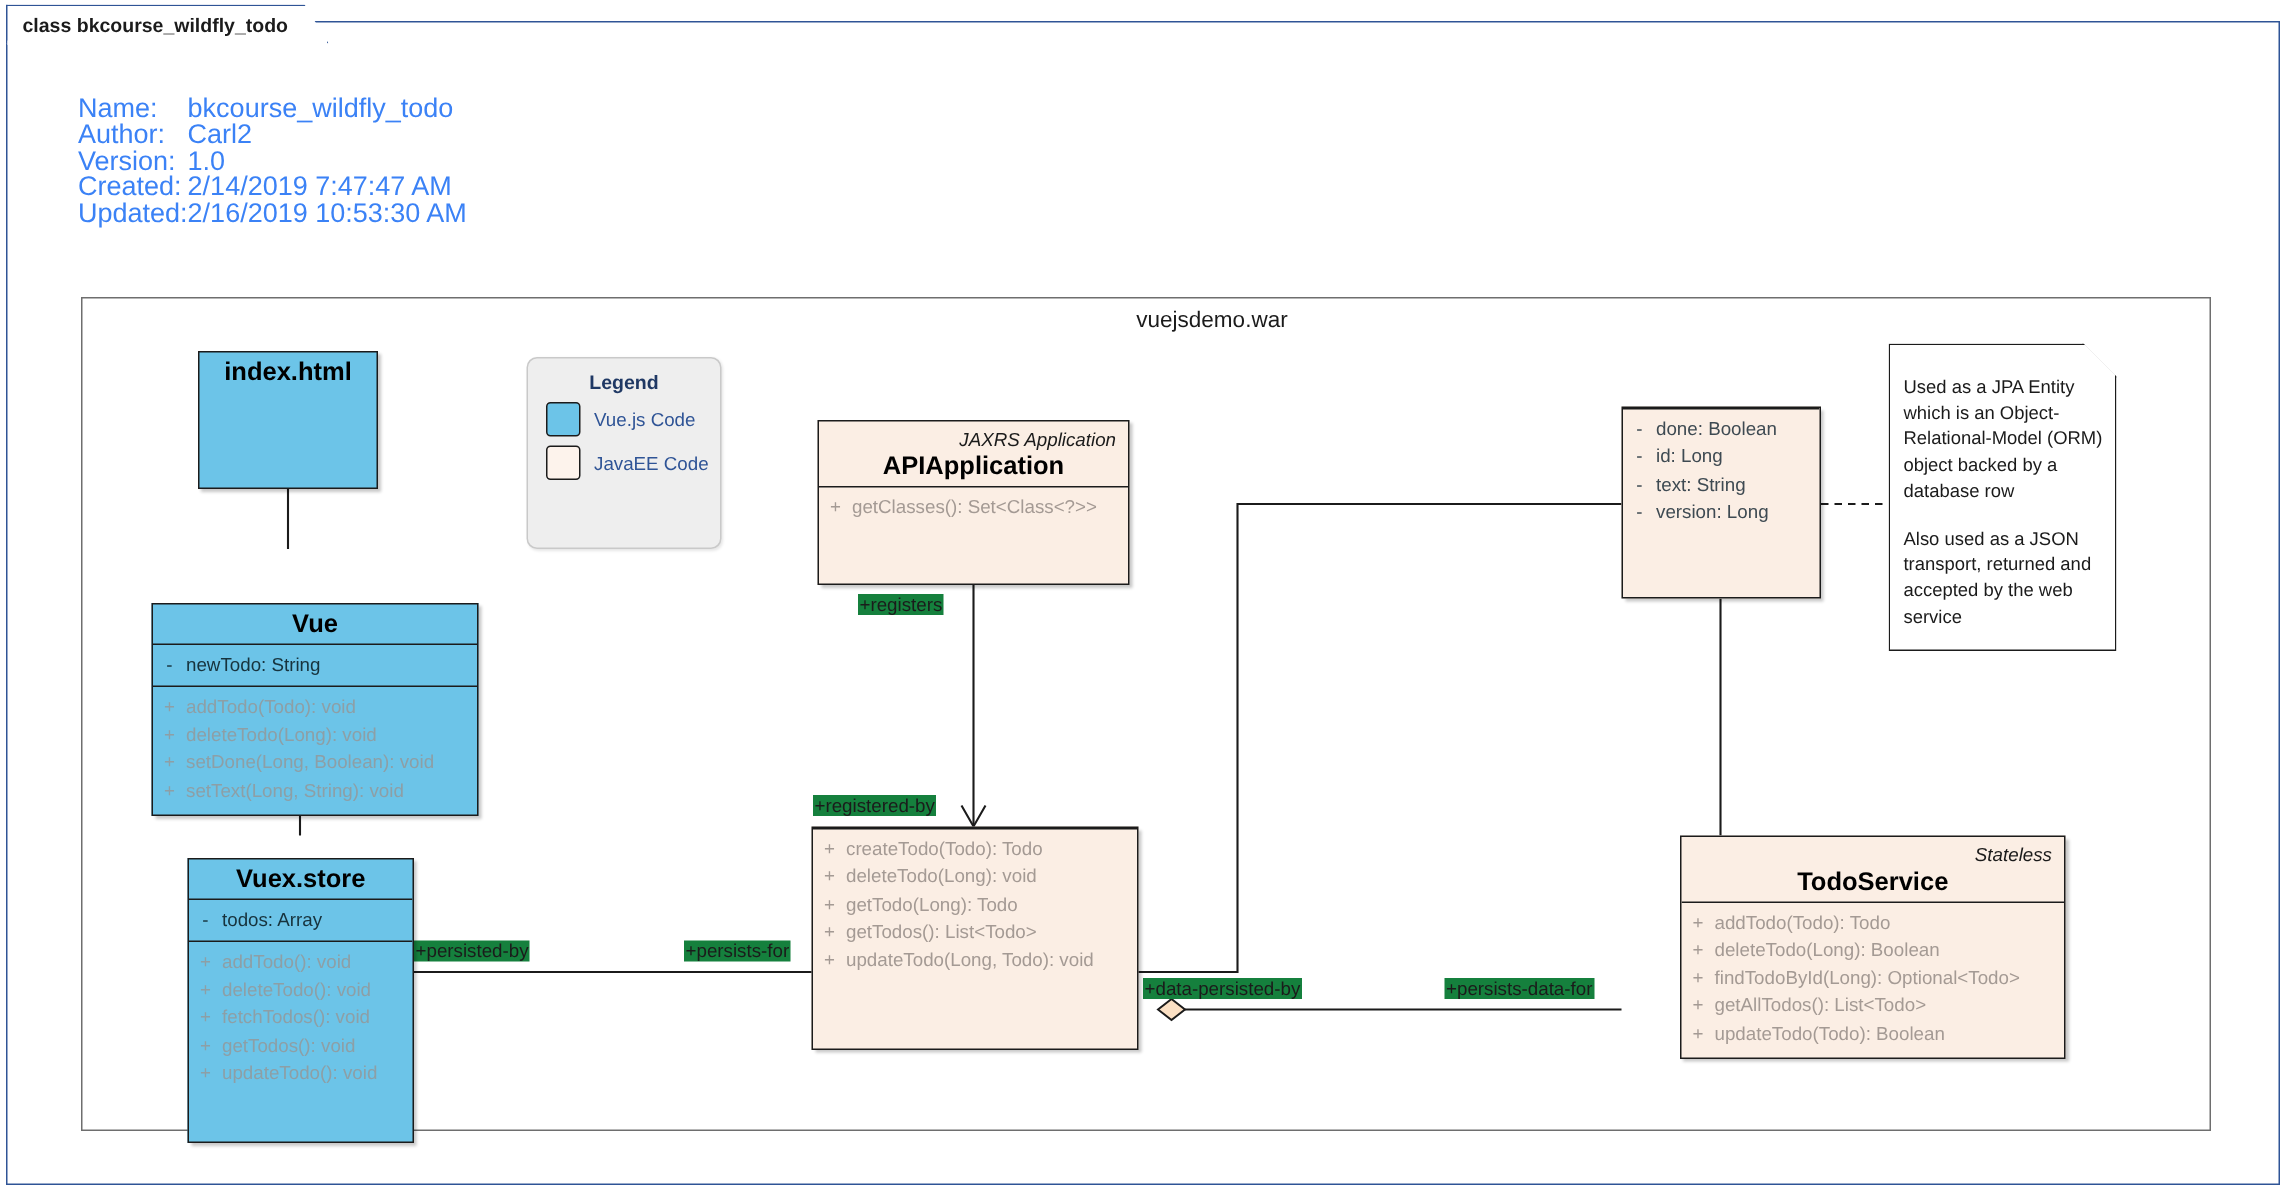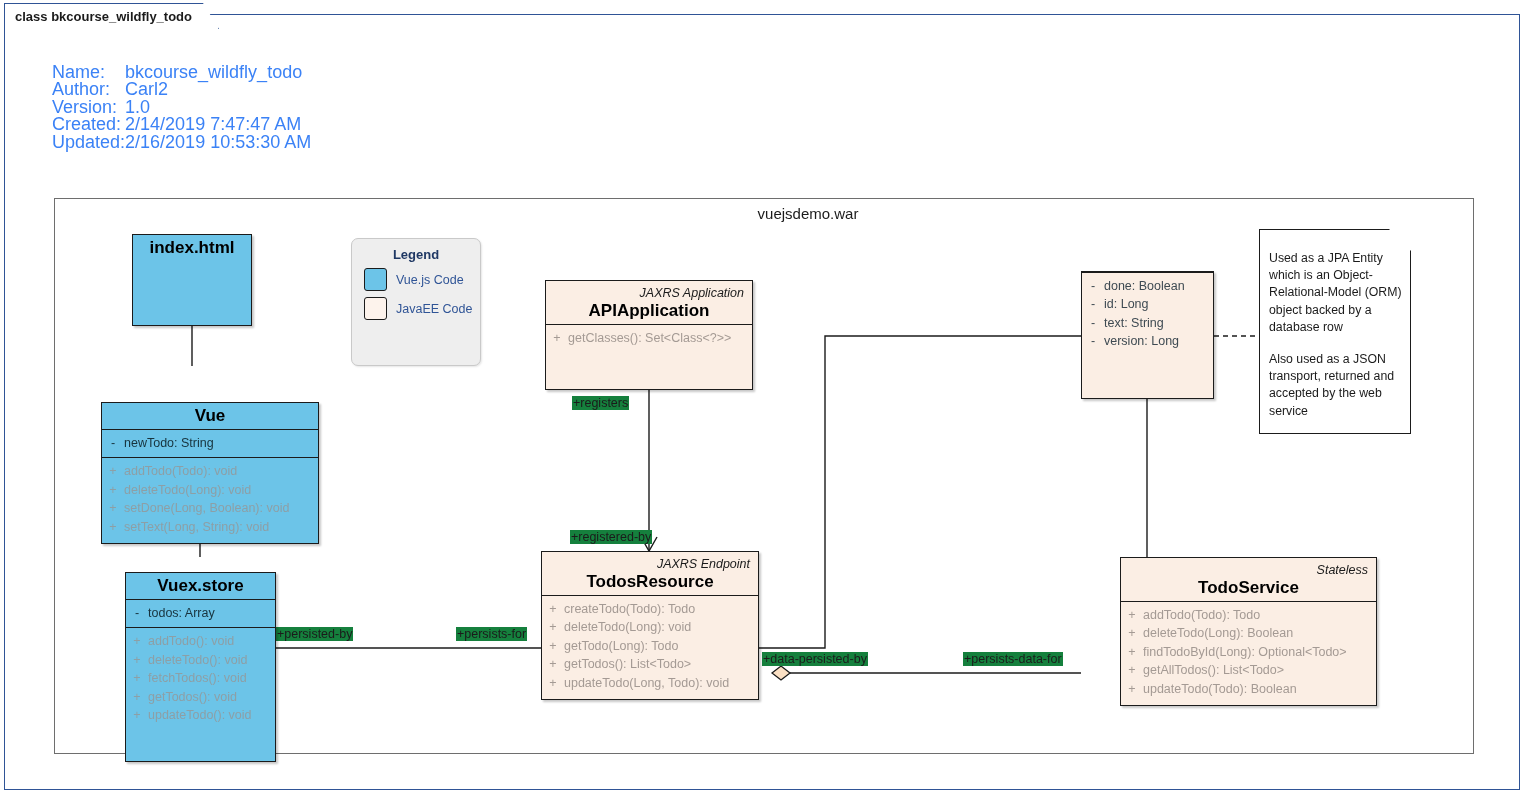--- a/index.html
+++ b/index.html
@@ -131,21 +131,21 @@
     <polygon points="772,673 781,680 790,673 781,666" fill="#fbe0c4" stroke="#1b1b1b" stroke-width="1.3"></polygon>
 
     <polyline points="641,537 649,551 657,537" fill="none" stroke="#1b1b1b" stroke-width="1.4"></polyline>
 
     <g>
       <polygon points="1389,230 1410,251 1389,251" fill="#e8e8e8" stroke="#1b1b1b" stroke-width="1"></polygon>
     </g>
   </svg>
 
   <div class="lbl" style="left:572px;top:396px;">+registers</div>
-  <div class="lbl" style="left:570px;top:530px;">+registered-by</div>
+  <div class="lbl" style="left:542px;top:530px;">+registered-by</div>
   <div class="lbl" style="left:276px;top:627px;">+persisted-by</div>
   <div class="lbl" style="left:456px;top:627px;">+persists-for</div>
   <div class="lbl" style="left:762px;top:652px;">+data-persisted-by</div>
   <div class="lbl" style="left:963px;top:652px;">+persists-data-for</div>
 
   <div class="node blue" id="n-index" style="left:132px;top:234px;width:120px;height:92px;">
       <div class="hdr">
         <span class="cname">index.html</span>
       </div>
     </div>
@@ -222,24 +222,20 @@
       </div>
       <div class="sep"></div>
       <div class="compartment">
         <div class="row op">
           <span class="vis">+</span>
           <span class="txt">getClasses(): Set&lt;Class&lt;?&gt;&gt;</span>
         </div>
       </div>
     </div>
   <div class="node cream" id="n-tres" style="left:541px;top:551px;width:218px;height:149px;">
-      <div class="hdr">
-        <span class="stereo">JAXRS Endpoint</span>
-        <span class="cname">TodosResource</span>
-      </div>
       <div class="sep"></div>
       <div class="compartment">
         <div class="row op">
           <span class="vis">+</span>
           <span class="txt">createTodo(Todo): Todo</span>
         </div>
         <div class="row op">
           <span class="vis">+</span>
           <span class="txt">deleteTodo(Long): void</span>
         </div>

